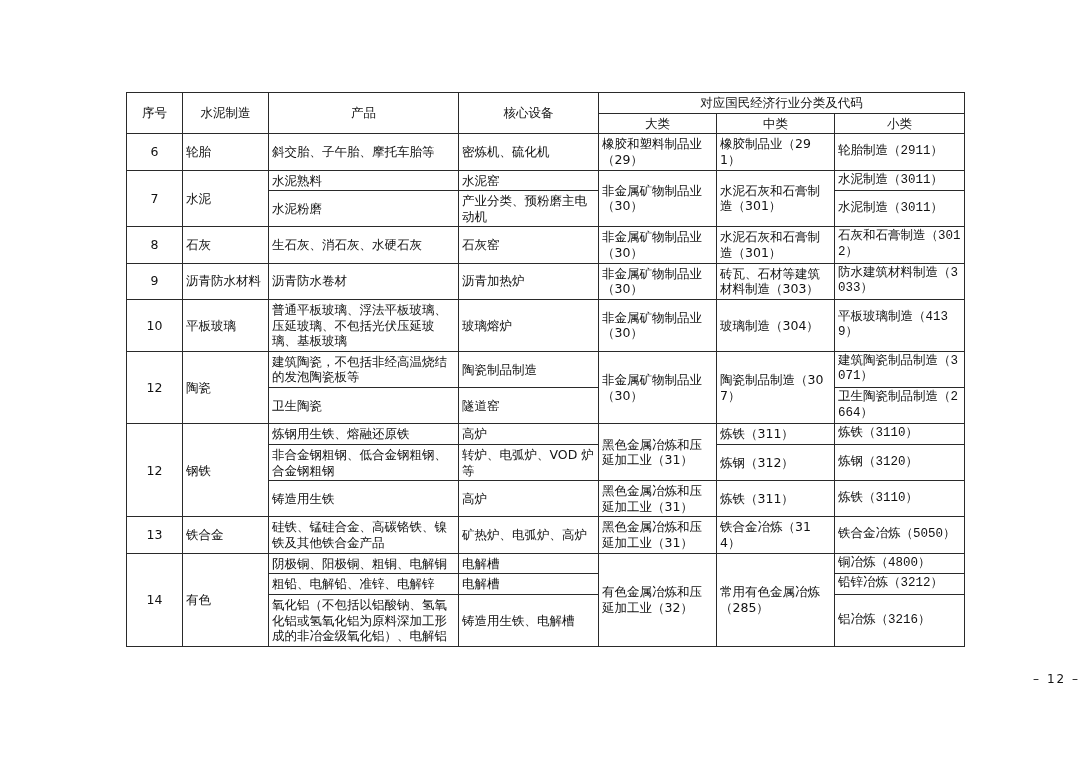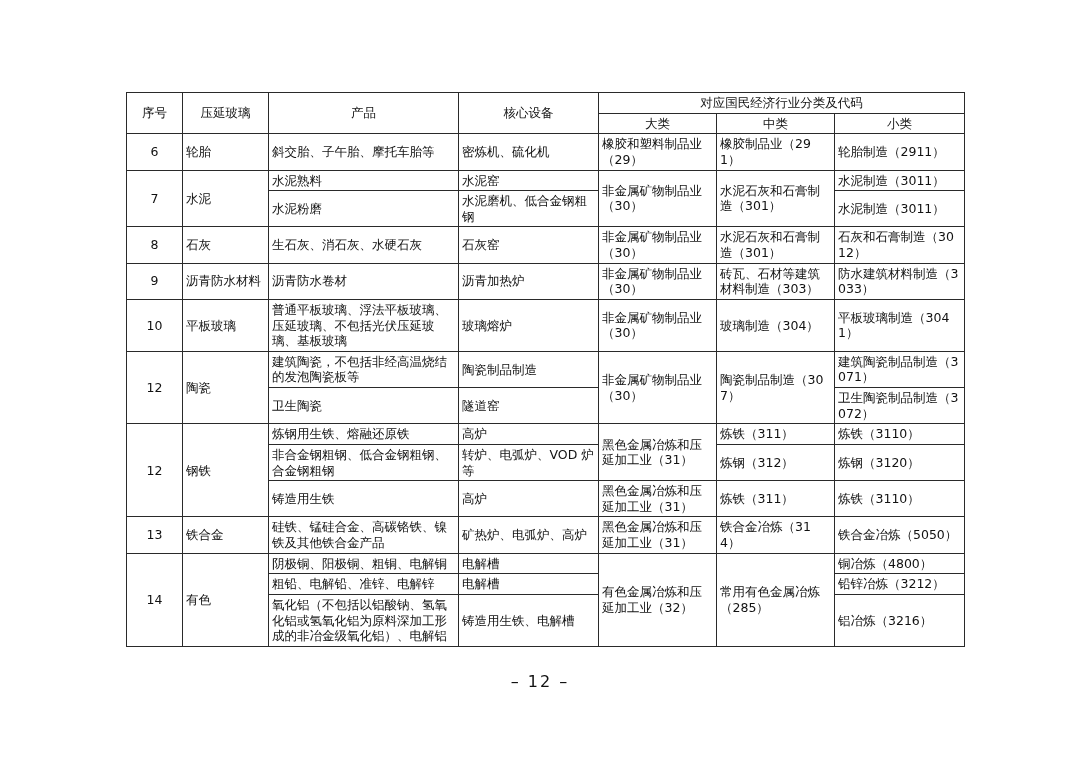--- a/index.html
+++ b/index.html
@@ -46,28 +46,28 @@
     text-align: center;
     font-size: 14px;
     padding: 5px 2px;
   }
   .num-col { width: 56px; text-align: center; font-size: 13px; }
   .cat-col { width: 86px; text-align: left; font-size: 13px; }
   .prod-col { width: 190px; }
   .equip-col { width: 140px; }
   .big-col { width: 118px; }
   .mid-col { width: 118px; }
-  .small-col { width: 130px; }
+  .small-col { width: 130px; font-family: Liberation Mono, monospace; }
   .footer {
     position: absolute;
     left: 0;
     top: 672px;
     width: 1080px;
-    text-align: center;
-    font-size: 16px;
+    text-align: right;
+    font-size: 12px;
     letter-spacing: 2px;
     color: #111;
   }
   .footer .pg { display: inline-block; }
   td.tight { padding-top: 1px; padding-bottom: 1px; }
 </style>
 </head>
 <body>
 
 <div class="page">
@@ -79,21 +79,21 @@
         <col style="width:86px">
         <col style="width:190px">
         <col style="width:140px">
         <col style="width:118px">
         <col style="width:118px">
         <col style="width:130px">
       </colgroup>
       <thead>
         <tr>
           <th class="hdr" rowspan="2">序号</th>
-          <th class="hdr" rowspan="2">压延玻璃</th>
+          <th class="hdr" rowspan="2">水泥制造</th>
           <th class="hdr" rowspan="2">产品</th>
           <th class="hdr" rowspan="2">核心设备</th>
           <th class="hdr" colspan="3">对应国民经济行业分类及代码</th>
         </tr>
         <tr>
           <th class="hdr">大类</th>
           <th class="hdr">中类</th>
           <th class="hdr">小类</th>
         </tr>
       </thead>
@@ -113,21 +113,21 @@
           <td class="num-col" rowspan="2">7</td>
           <td class="cat-col" rowspan="2">水泥</td>
           <td class="prod-col">水泥熟料</td>
           <td class="equip-col">水泥窑</td>
           <td class="big-col" rowspan="2">非金属矿物制品业（30）</td>
           <td class="mid-col" rowspan="2">水泥石灰和石膏制造（301）</td>
           <td class="small-col">水泥制造（3011）</td>
         </tr>
         <tr>
           <td class="prod-col">水泥粉磨</td>
-          <td class="equip-col">水泥磨机、低合金钢粗钢</td>
+          <td class="equip-col">产业分类、预粉磨主电动机</td>
           <td class="small-col">水泥制造（3011）</td>
         </tr>
 
         <tr>
           <td class="num-col">8</td>
           <td class="cat-col">石灰</td>
           <td class="prod-col">生石灰、消石灰、水硬石灰</td>
           <td class="equip-col">石灰窑</td>
           <td class="big-col">非金属矿物制品业（30）</td>
           <td class="mid-col">水泥石灰和石膏制造（301）</td>
@@ -144,36 +144,36 @@
           <td class="small-col">防水建筑材料制造（3033）</td>
         </tr>
 
         <tr>
           <td class="num-col">10</td>
           <td class="cat-col">平板玻璃</td>
           <td class="prod-col">普通平板玻璃、浮法平板玻璃、压延玻璃、不包括光伏压延玻璃、基板玻璃</td>
           <td class="equip-col">玻璃熔炉</td>
           <td class="big-col">非金属矿物制品业（30）</td>
           <td class="mid-col">玻璃制造（304）</td>
-          <td class="small-col">平板玻璃制造（3041）</td>
+          <td class="small-col">平板玻璃制造（4139）</td>
         </tr>
 
         <tr>
           <td class="num-col" rowspan="2">12</td>
           <td class="cat-col" rowspan="2">陶瓷</td>
           <td class="prod-col">建筑陶瓷，不包括非经高温烧结的发泡陶瓷板等</td>
           <td class="equip-col">陶瓷制品制造</td>
           <td class="big-col" rowspan="2">非金属矿物制品业（30）</td>
           <td class="mid-col" rowspan="2">陶瓷制品制造（307）</td>
           <td class="small-col">建筑陶瓷制品制造（3071）</td>
         </tr>
         <tr>
           <td class="prod-col">卫生陶瓷</td>
           <td class="equip-col">隧道窑</td>
-          <td class="small-col">卫生陶瓷制品制造（3072）</td>
+          <td class="small-col">卫生陶瓷制品制造（2664）</td>
         </tr>
 
         <tr>
           <td class="num-col" rowspan="3">12</td>
           <td class="cat-col" rowspan="3">钢铁</td>
           <td class="prod-col">炼钢用生铁、熔融还原铁</td>
           <td class="equip-col">高炉</td>
           <td class="big-col" rowspan="2">黑色金属冶炼和压延加工业（31）</td>
           <td class="mid-col">炼铁（311）</td>
           <td class="small-col">炼铁（3110）</td>

